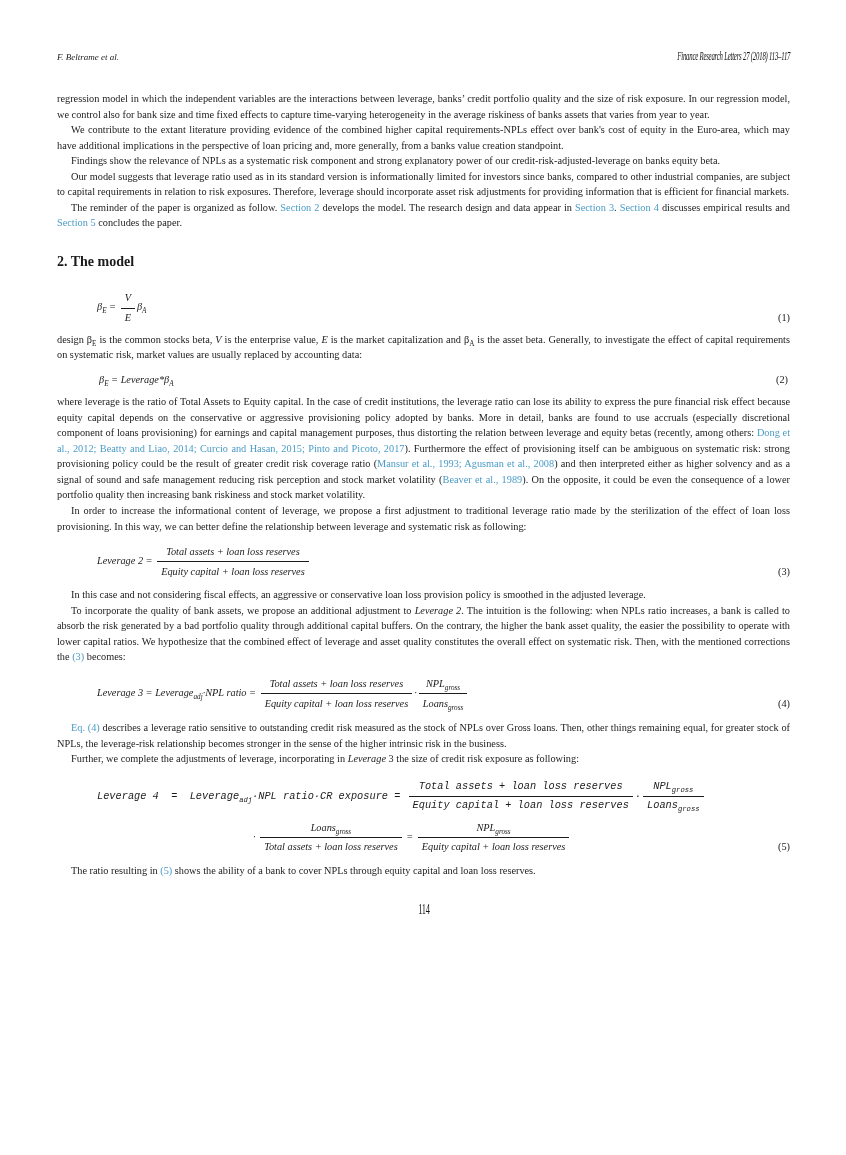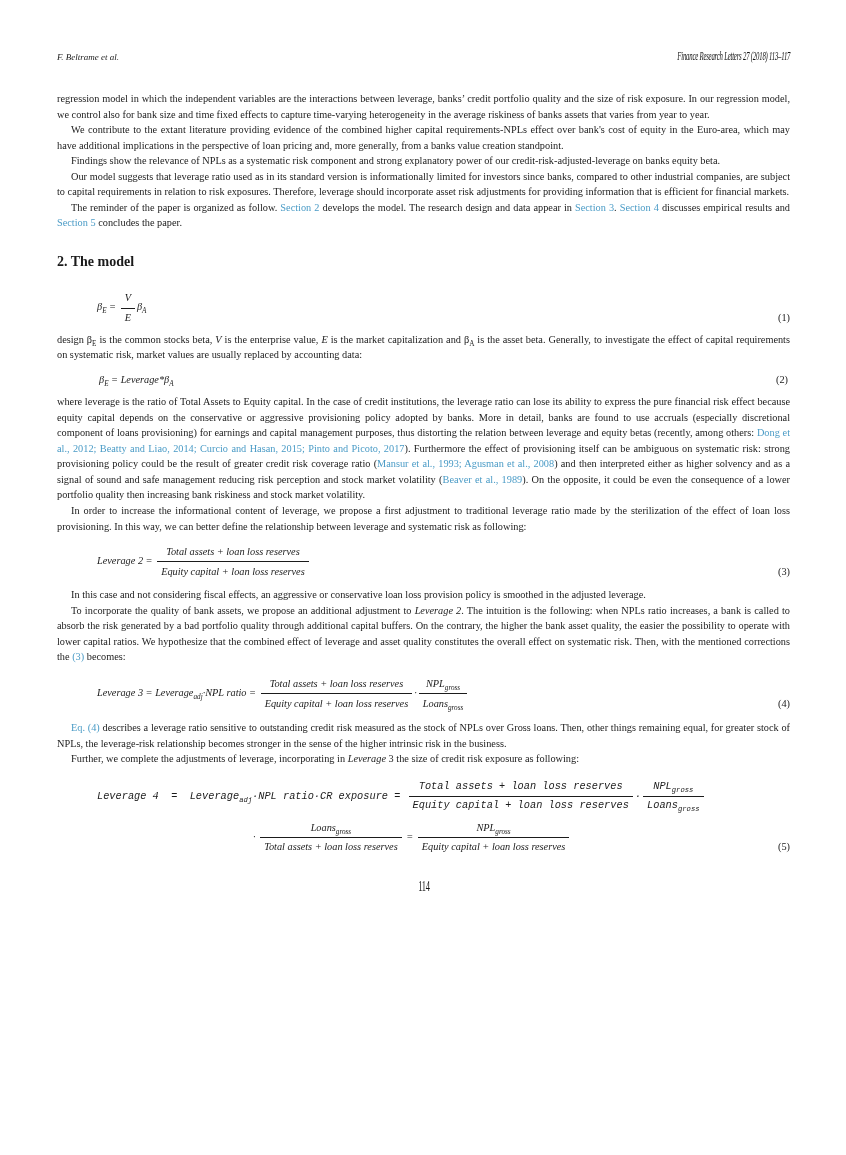--- a/index.html
+++ b/index.html
@@ -106,20 +106,21 @@
     <div class="eq5">
       <div class="eq5-row1">
         <span class="math"><span>Leverage 4  =  Leverage</span><sub>adj</sub><span>·NPL ratio·CR exposure = </span><span class="frac"><span class="num">Total assets + loan loss reserves</span><span class="den">Equity capital + loan loss reserves</span></span><span>·</span><span class="frac"><span class="num"><span>NPL</span><sub>gross</sub></span><span class="den"><span>Loans</span><sub>gross</sub></span></span></span>
       </div>
       <div class="eq5-row2">
         <span class="math"><span>· </span><span class="frac"><span class="num"><span>Loans</span><sub>gross</sub></span><span class="den">Total assets + loan loss reserves</span></span><span> = </span><span class="frac"><span class="num"><span>NPL</span><sub>gross</sub></span><span class="den">Equity capital + loan loss reserves</span></span></span>
         <span class="eq-no">(5)</span>
       </div>
     </div>
 
+    <p class="ind"><span>The ratio resulting in </span><span class="link">(5)</span><span> shows the ability of a bank to cover NPLs through equity capital and loan loss reserves.</span></p>
 
   </div>
 
   <div class="page-num-wrap">
     <span class="page-num">114</span>
   </div>
 
 </div>
 
 </body></html>

